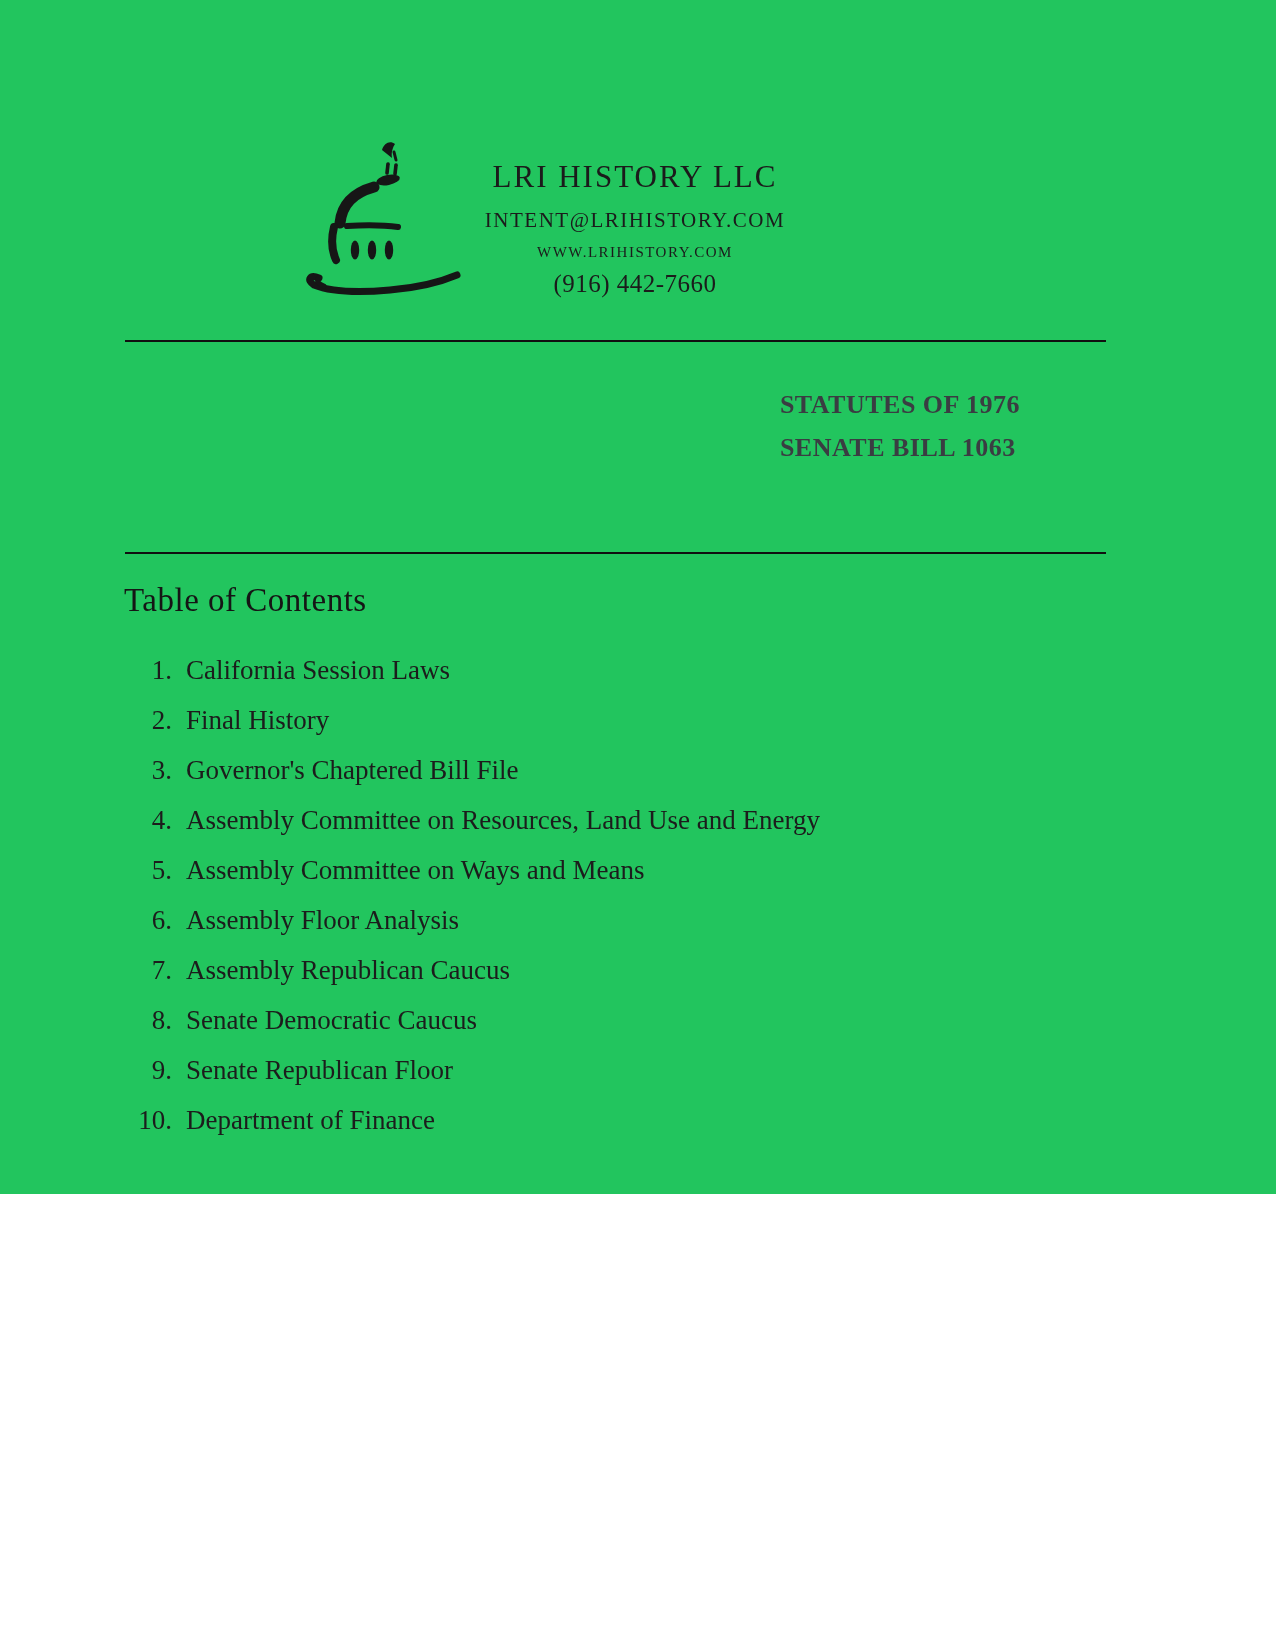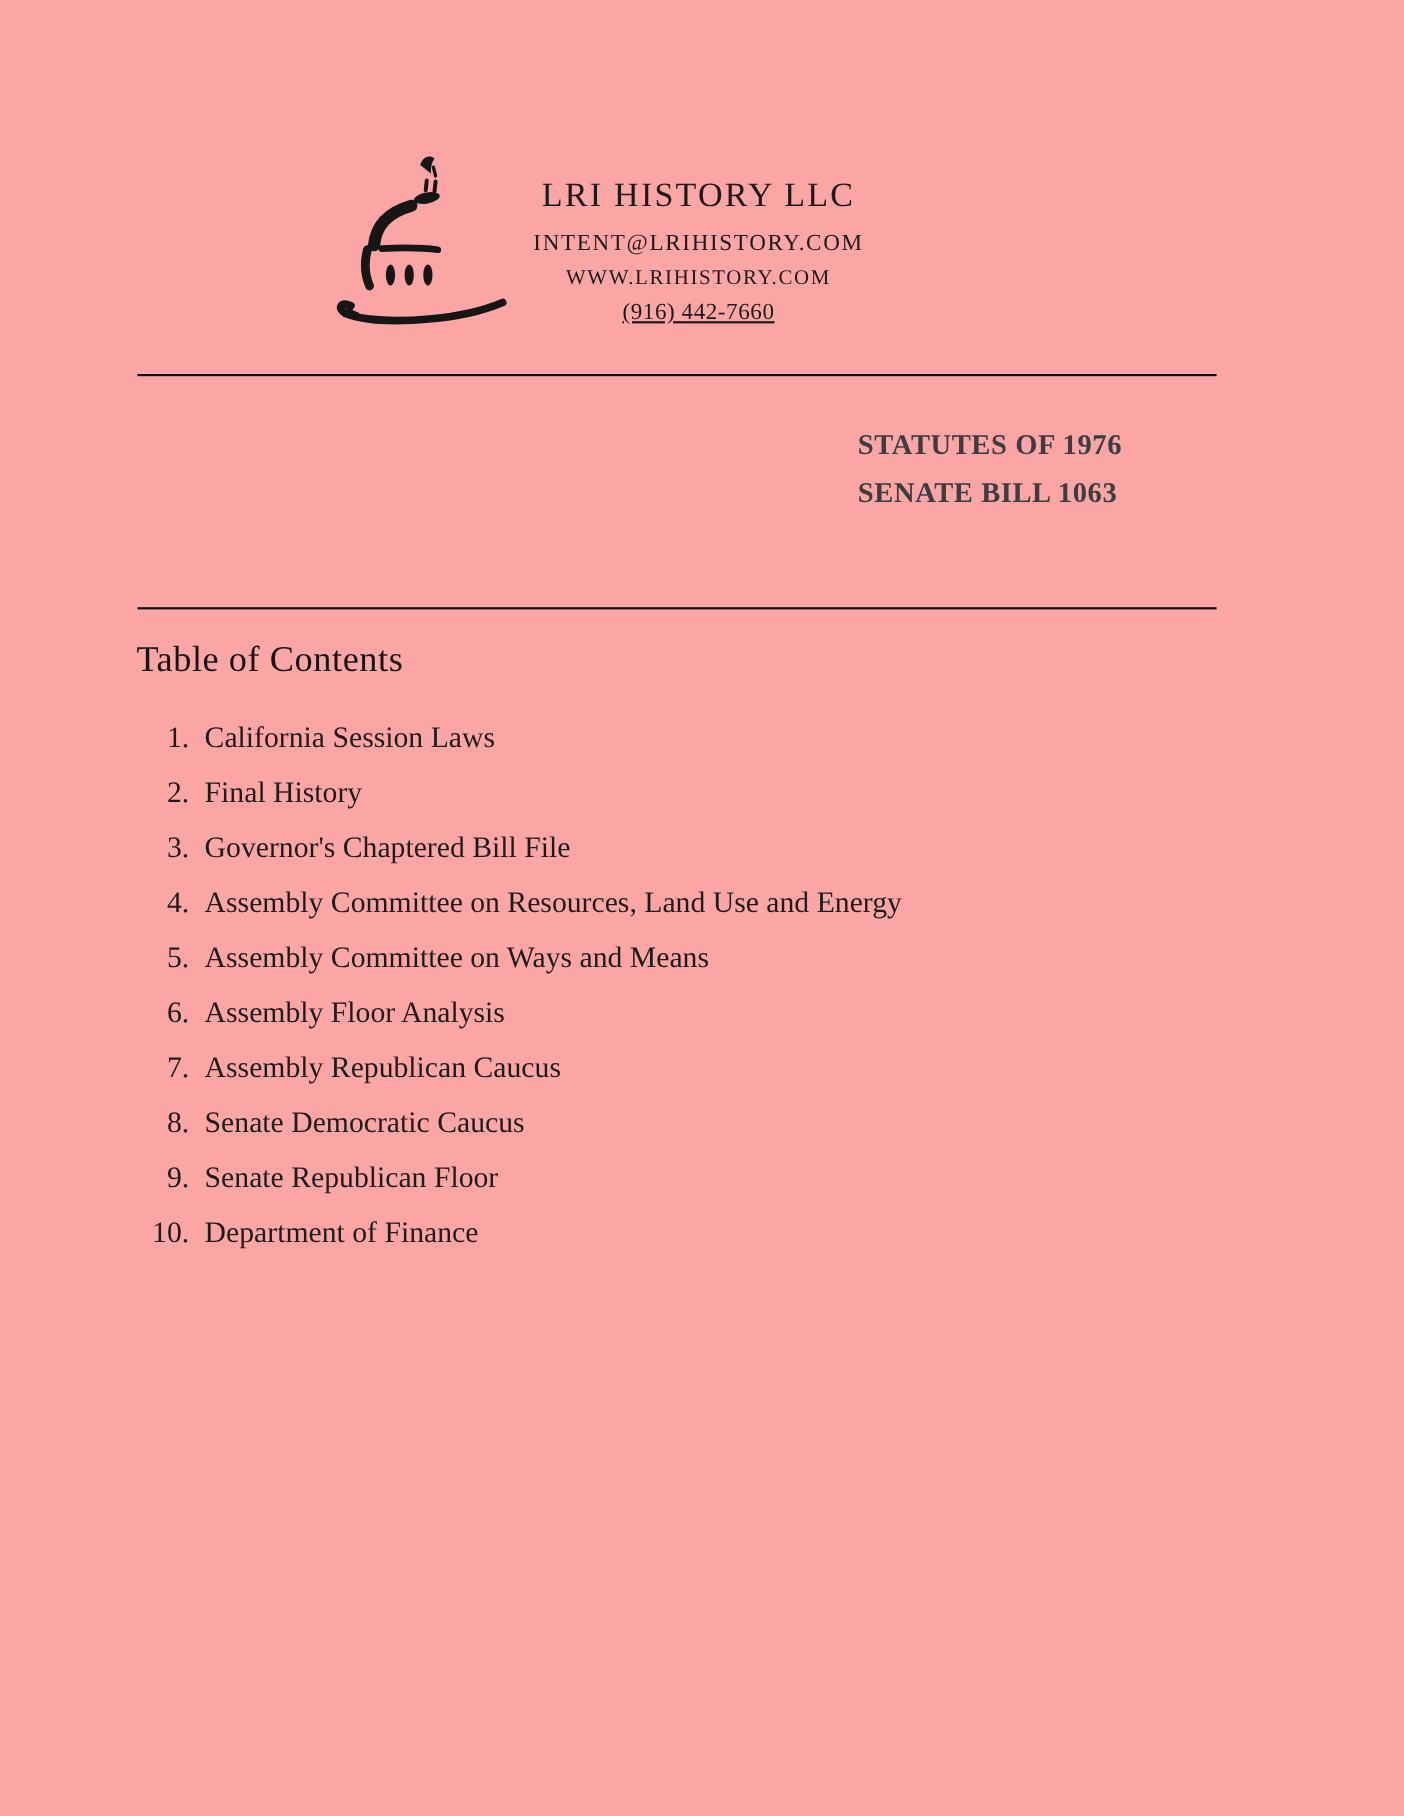--- a/index.html
+++ b/index.html
@@ -1,20 +1,20 @@
 <!DOCTYPE html>
 <html><head>
 <meta charset="utf-8">
 <style>
   html, body { margin: 0; padding: 0; background: #ffffff; }
   .page {
     position: relative;
     width: 1276px;
-    height: 1651px;
-    background: #fca5a5;
+    height: 1194px;
+    background: #22c55e;
     font-family: "Liberation Serif", serif;
     color: #1d1d1d;
     overflow: hidden;
   }
 
   
   .logo {
     position: absolute;
     left: 295px;
     top: 127px;
@@ -35,30 +35,29 @@
     letter-spacing: 2px;
   }
   .lh-email {
     margin-top: 16px;
     font-size: 21px;
     line-height: 23px;
     letter-spacing: 1.5px;
   }
   .lh-www {
     margin-top: 9px;
-    font-size: 19px;
+    font-size: 15px;
     line-height: 23px;
     letter-spacing: 1.5px;
   }
   .lh-phone {
     margin-top: 9px;
-    font-size: 21px;
+    font-size: 25px;
     line-height: 21px;
     letter-spacing: 0.5px;
-    text-decoration: underline;
   }
 
   
   .rule {
     position: absolute;
     left: 125px;
     width: 981px;
     height: 2px;
     background: #101010;
   }

